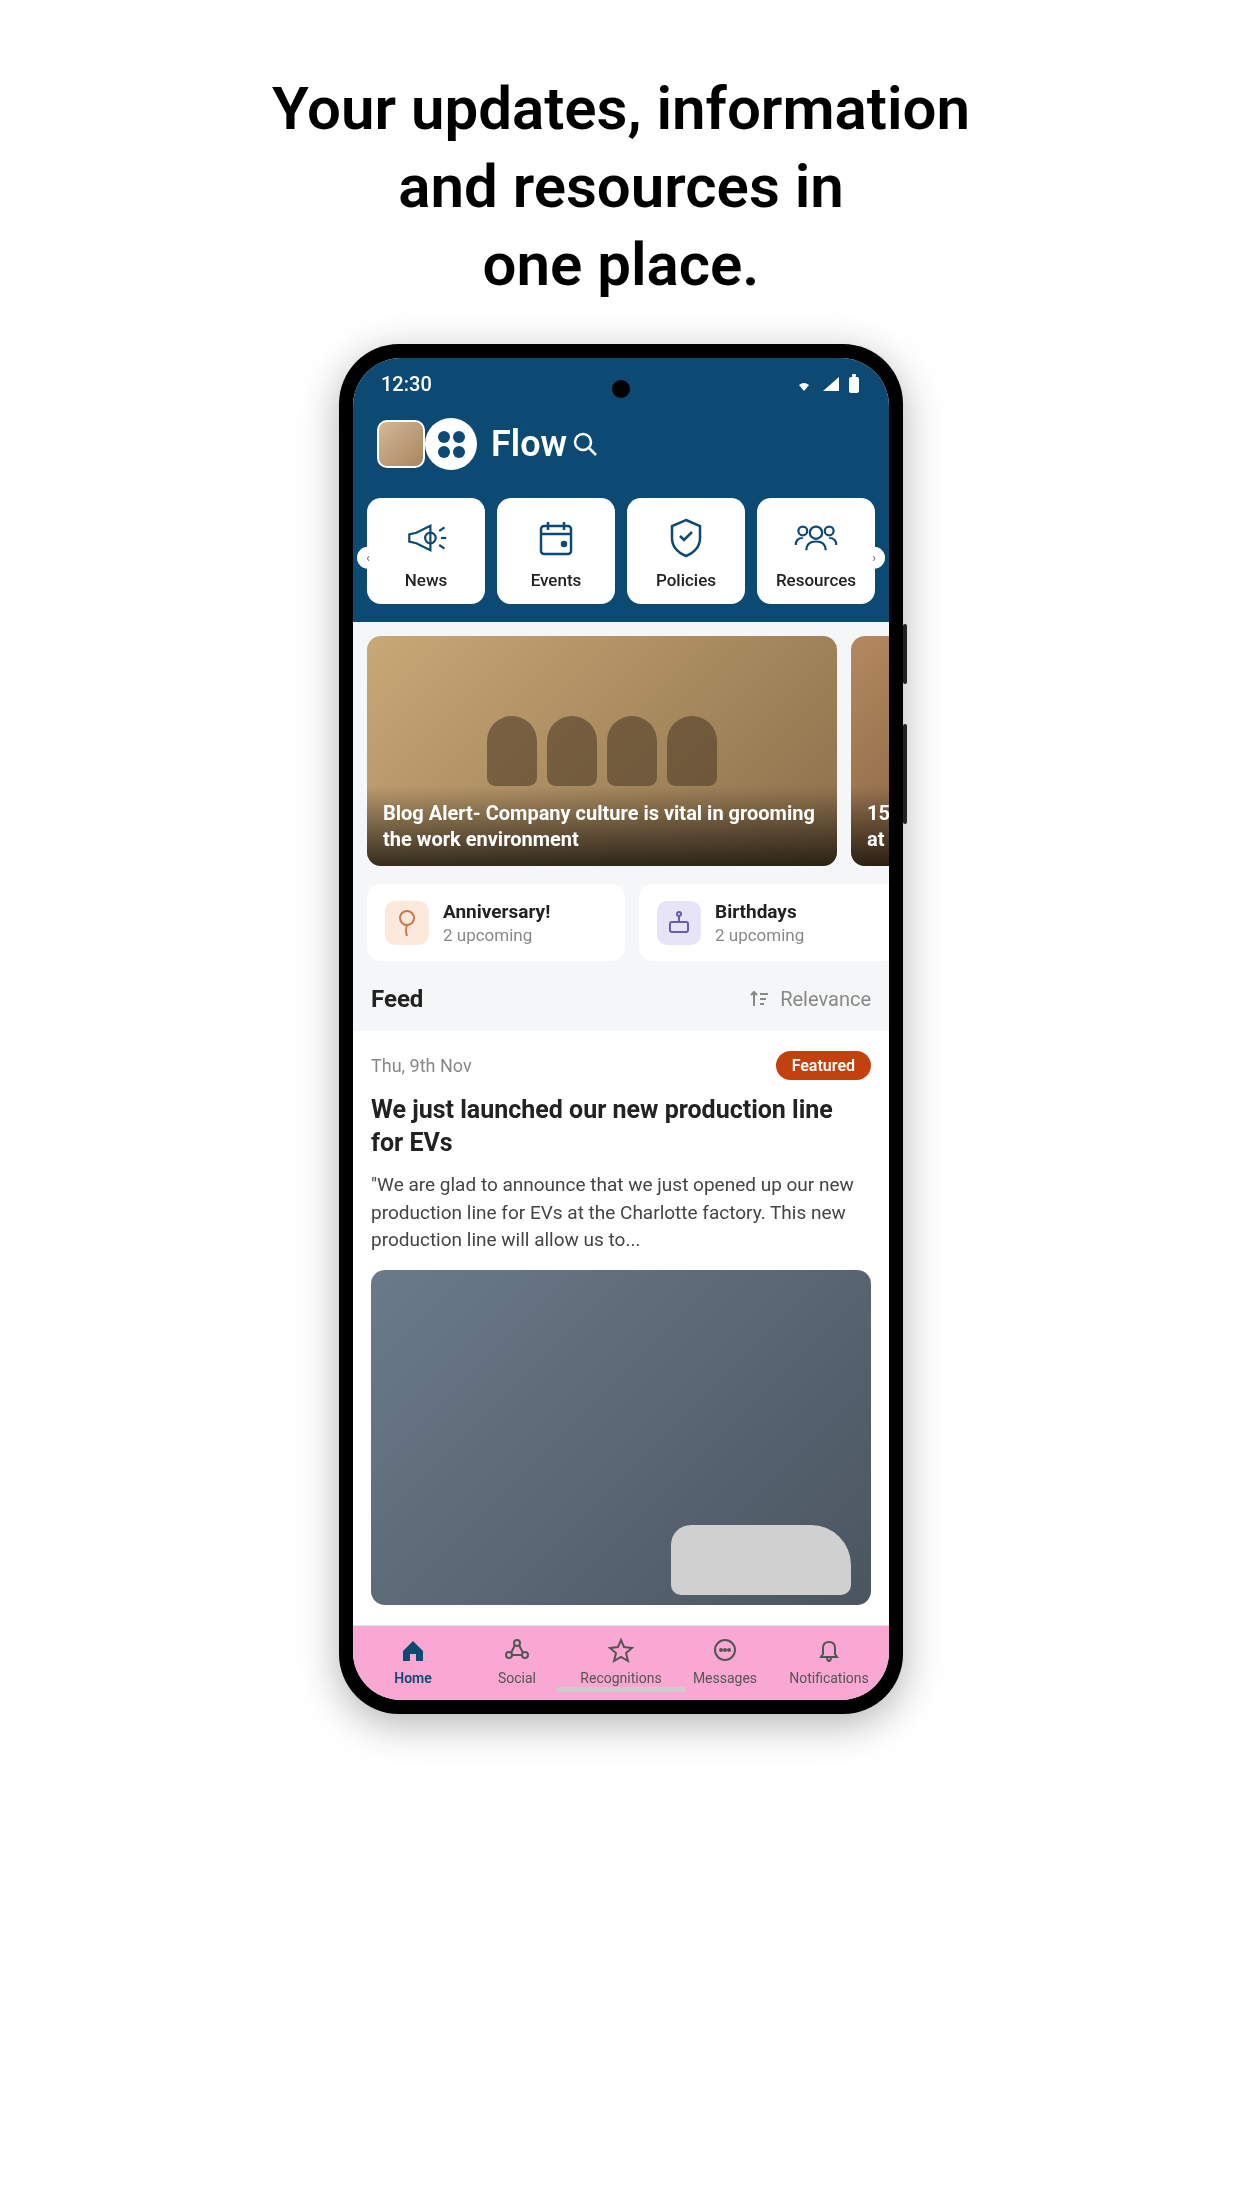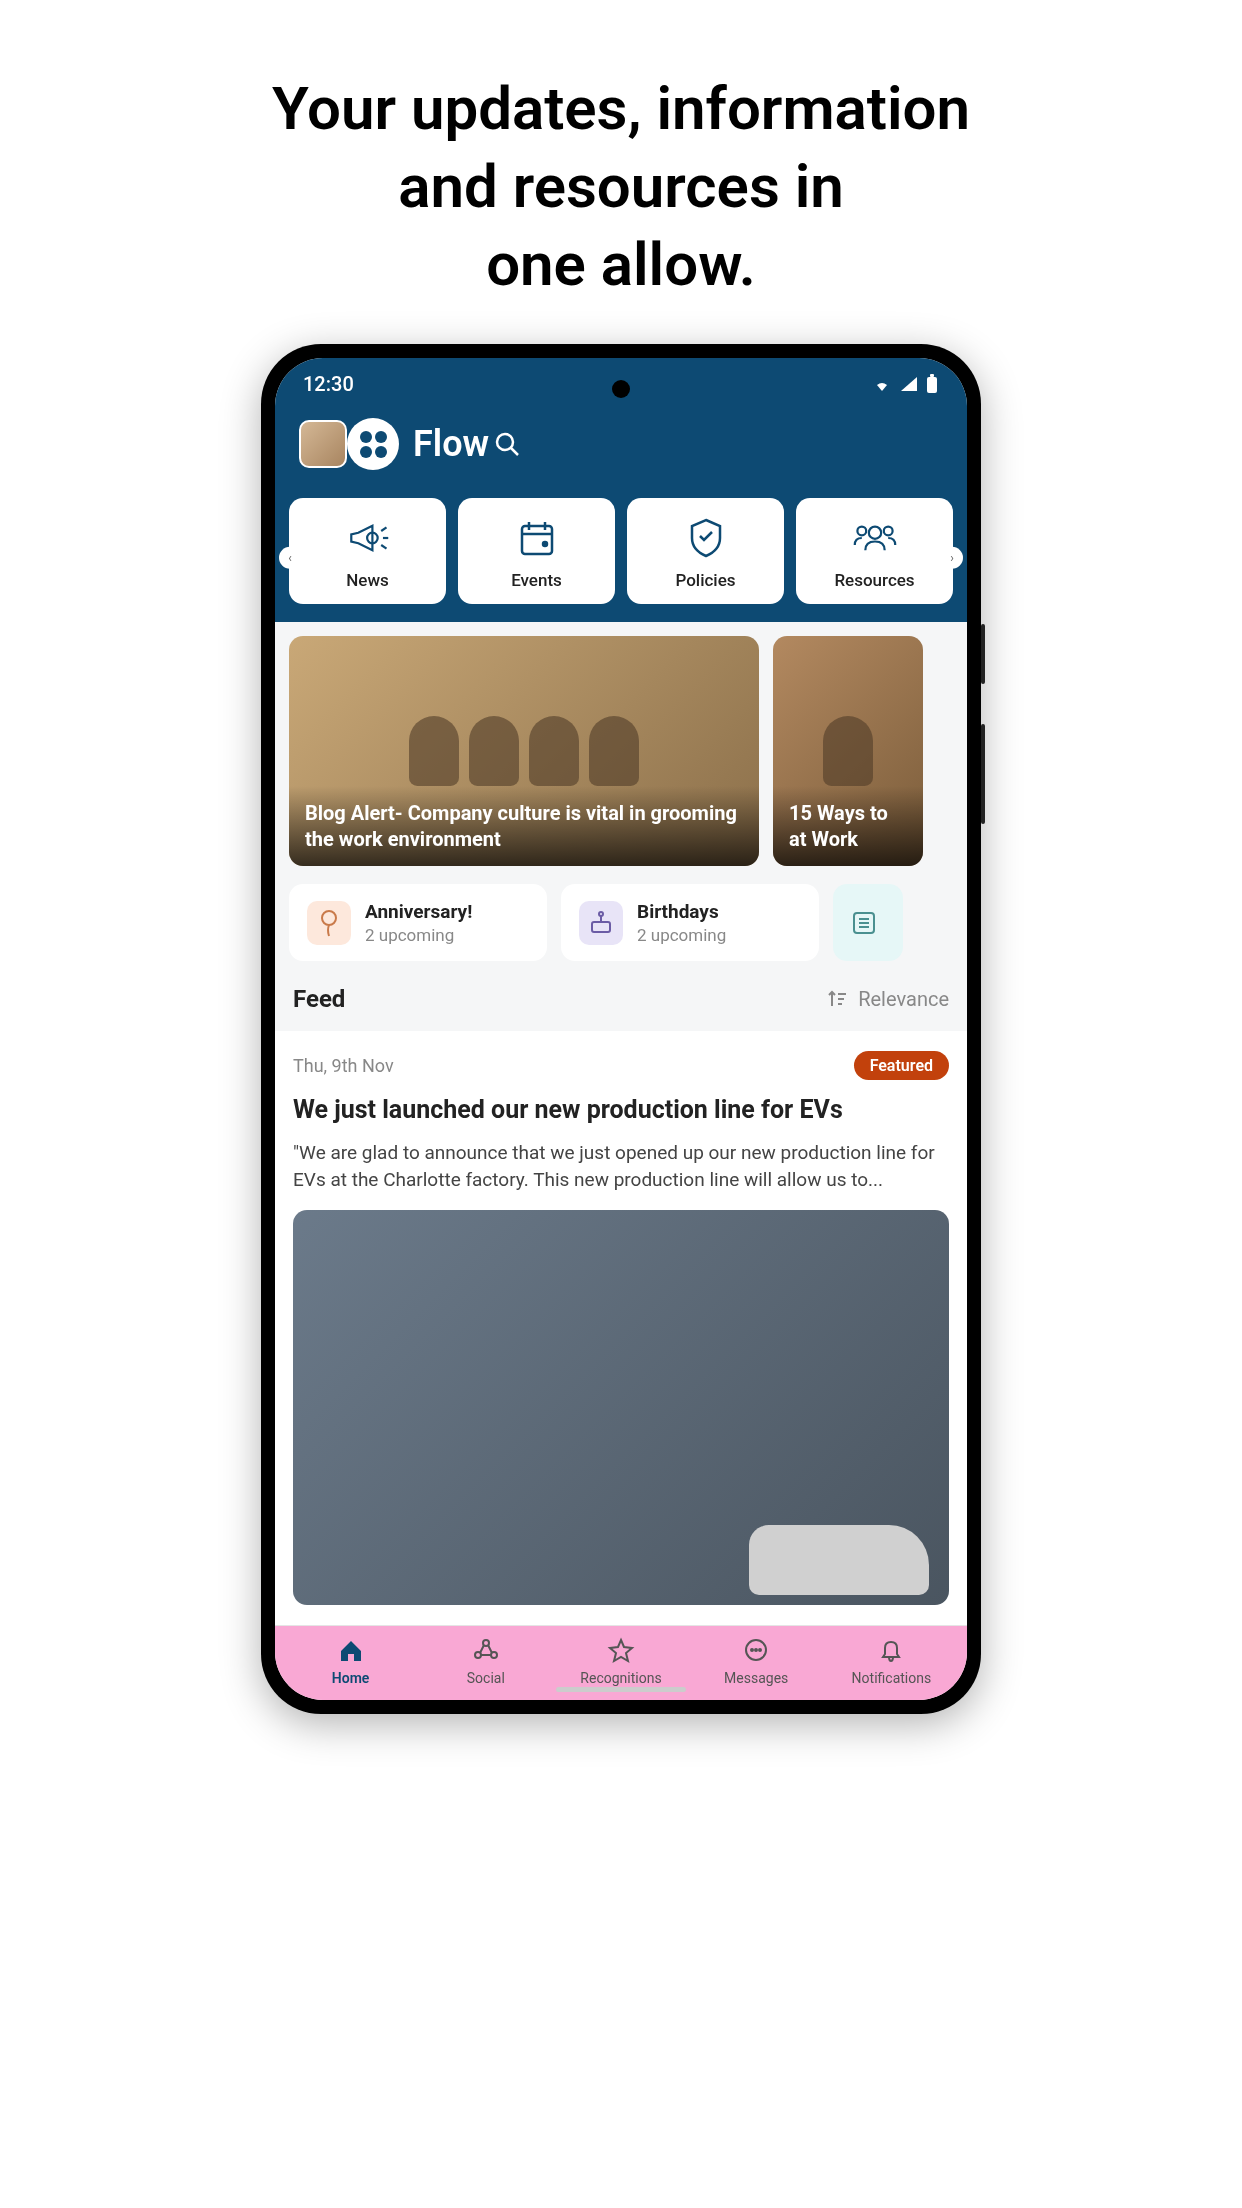--- a/index.html
+++ b/index.html
@@ -1,18 +1,18 @@
 <!DOCTYPE html>
 <html><head>
 <meta charset="utf-8">
 <style>
 * { margin: 0; padding: 0; box-sizing: border-box; font-family: -apple-system, BlinkMacSystemFont, 'Segoe UI', Roboto, sans-serif; }
 body { width: 1242px; height: 2208px; background: #fff; display: flex; flex-direction: column; align-items: center; }
 .marketing-text { font-size: 60px; font-weight: 600; text-align: center; line-height: 1.3; margin-top: 70px; margin-bottom: 40px; color: #000; }
-.phone-frame { width: 720px; height: 1370px; background: #000; border-radius: 60px; padding: 14px; position: relative; box-shadow: 0 10px 40px rgba(0,0,0,0.3); }
+.phone-frame { width: 564px; height: 1370px; background: #000; border-radius: 60px; padding: 14px; position: relative; box-shadow: 0 10px 40px rgba(0,0,0,0.3); }
 .phone-inner { width: 100%; height: 100%; background: #fff; border-radius: 48px; overflow: hidden; position: relative; display: flex; flex-direction: column; }
 .camera-notch { position: absolute; top: 22px; left: 50%; transform: translateX(-50%); width: 18px; height: 18px; background: #000; border-radius: 50%; z-index: 100; }
 .status-bar { background: #0d4a73; color: #fff; display: flex; justify-content: space-between; align-items: center; padding: 14px 28px 10px; font-size: 20px; font-weight: 500; }
 .status-icons { display: flex; gap: 6px; align-items: center; }
 .app-header { background: #0d4a73; display: flex; align-items: center; justify-content: flex-start; padding: 12px 24px 28px; }
 .avatar { width: 48px; height: 48px; border-radius: 10px; background: linear-gradient(135deg, #d4b896, #a88560); border: 2px solid #fff; }
 .logo-area { display: flex; align-items: center; gap: 14px; }
 .logo-circle { width: 52px; height: 52px; background: #fff; border-radius: 50%; display: flex; align-items: center; justify-content: center; }
 .logo-dots { display: grid; grid-template-columns: 1fr 1fr; gap: 3px; }
 .logo-dot { width: 12px; height: 12px; background: #0d4a73; border-radius: 50%; }
@@ -64,21 +64,21 @@
 .side-button { position: absolute; right: -4px; width: 4px; background: #222; border-radius: 2px; }
 .side-btn-1 { top: 280px; height: 60px; }
 .side-btn-2 { top: 380px; height: 100px; }
 </style>
 </head>
 <body>
 
 <div class="marketing-text">
   <div>Your updates, information</div>
   <div>and resources in</div>
-  <div>one allow.</div>
+  <div>one place.</div>
 </div>
 
 <div class="phone-frame">
   <div class="side-button side-btn-1"></div>
   <div class="side-button side-btn-2"></div>
   <div class="phone-inner">
     <div class="camera-notch"></div>
 
     <div class="status-bar">
       <span>12:30</span>

